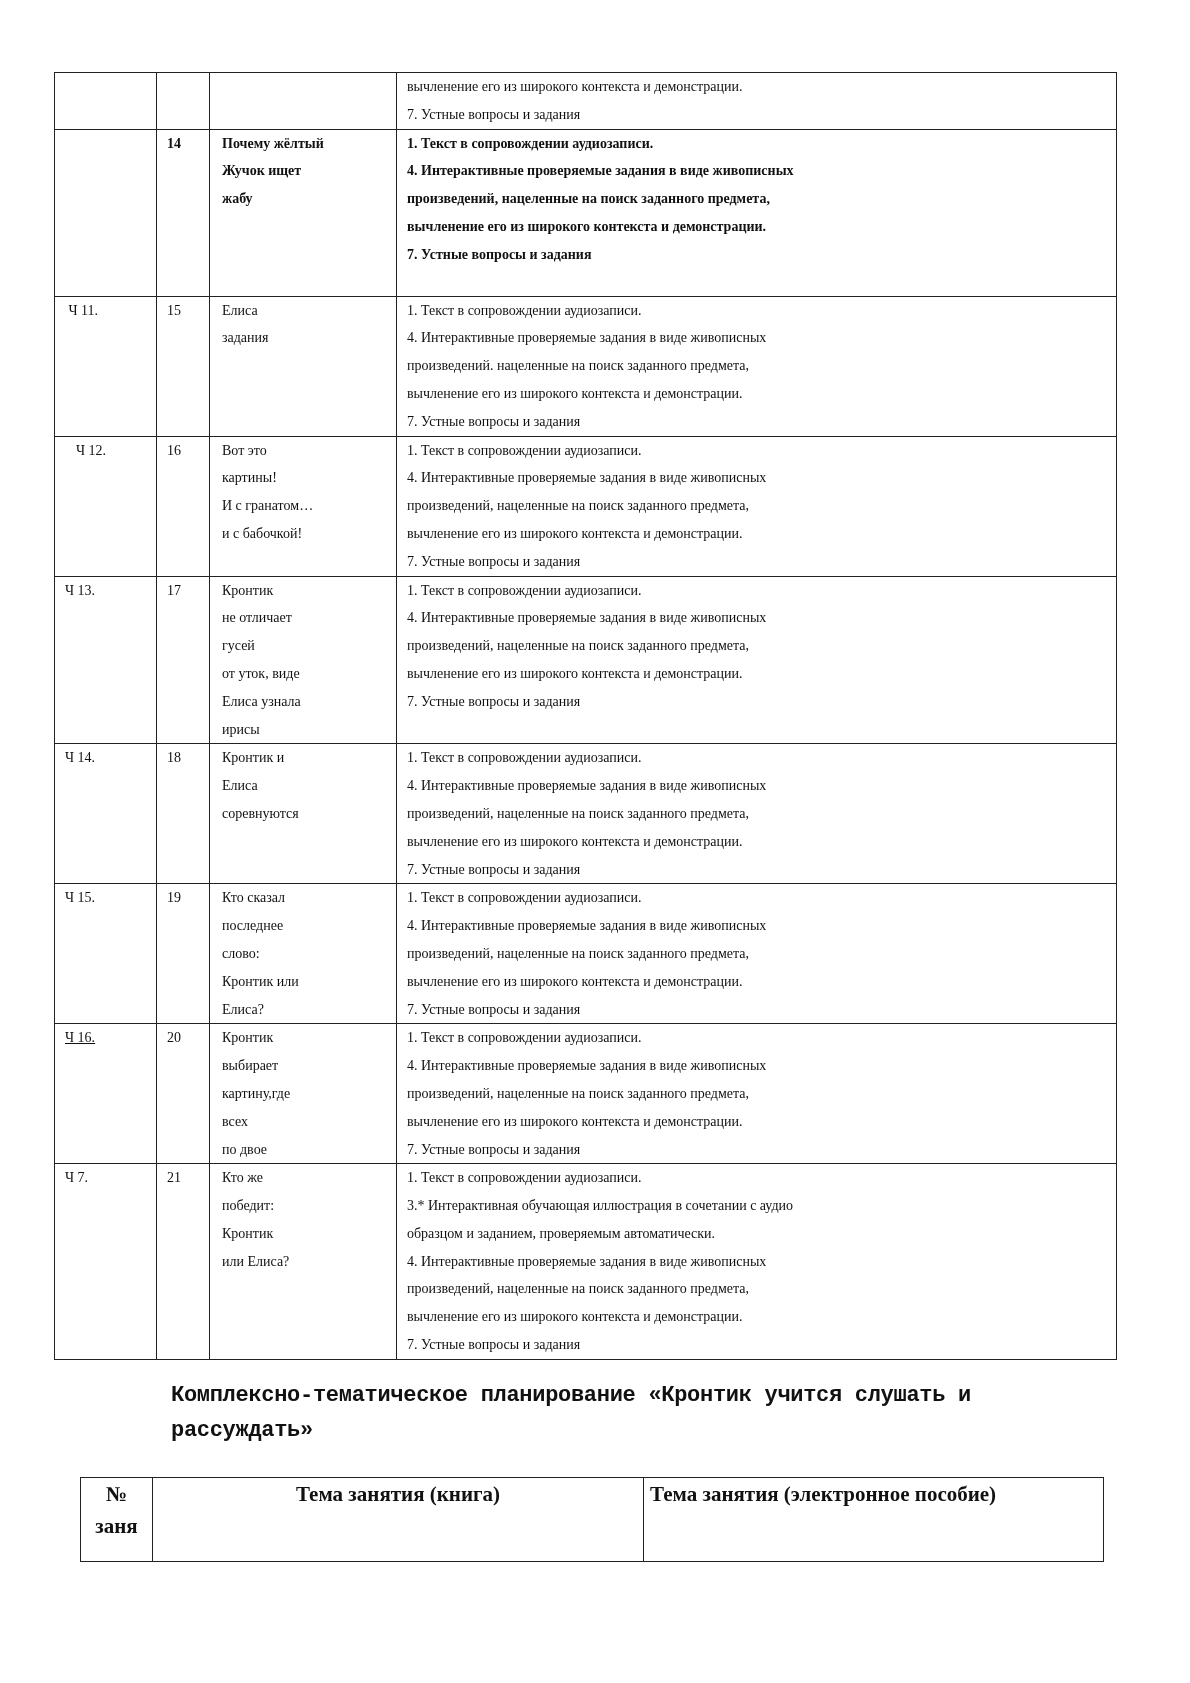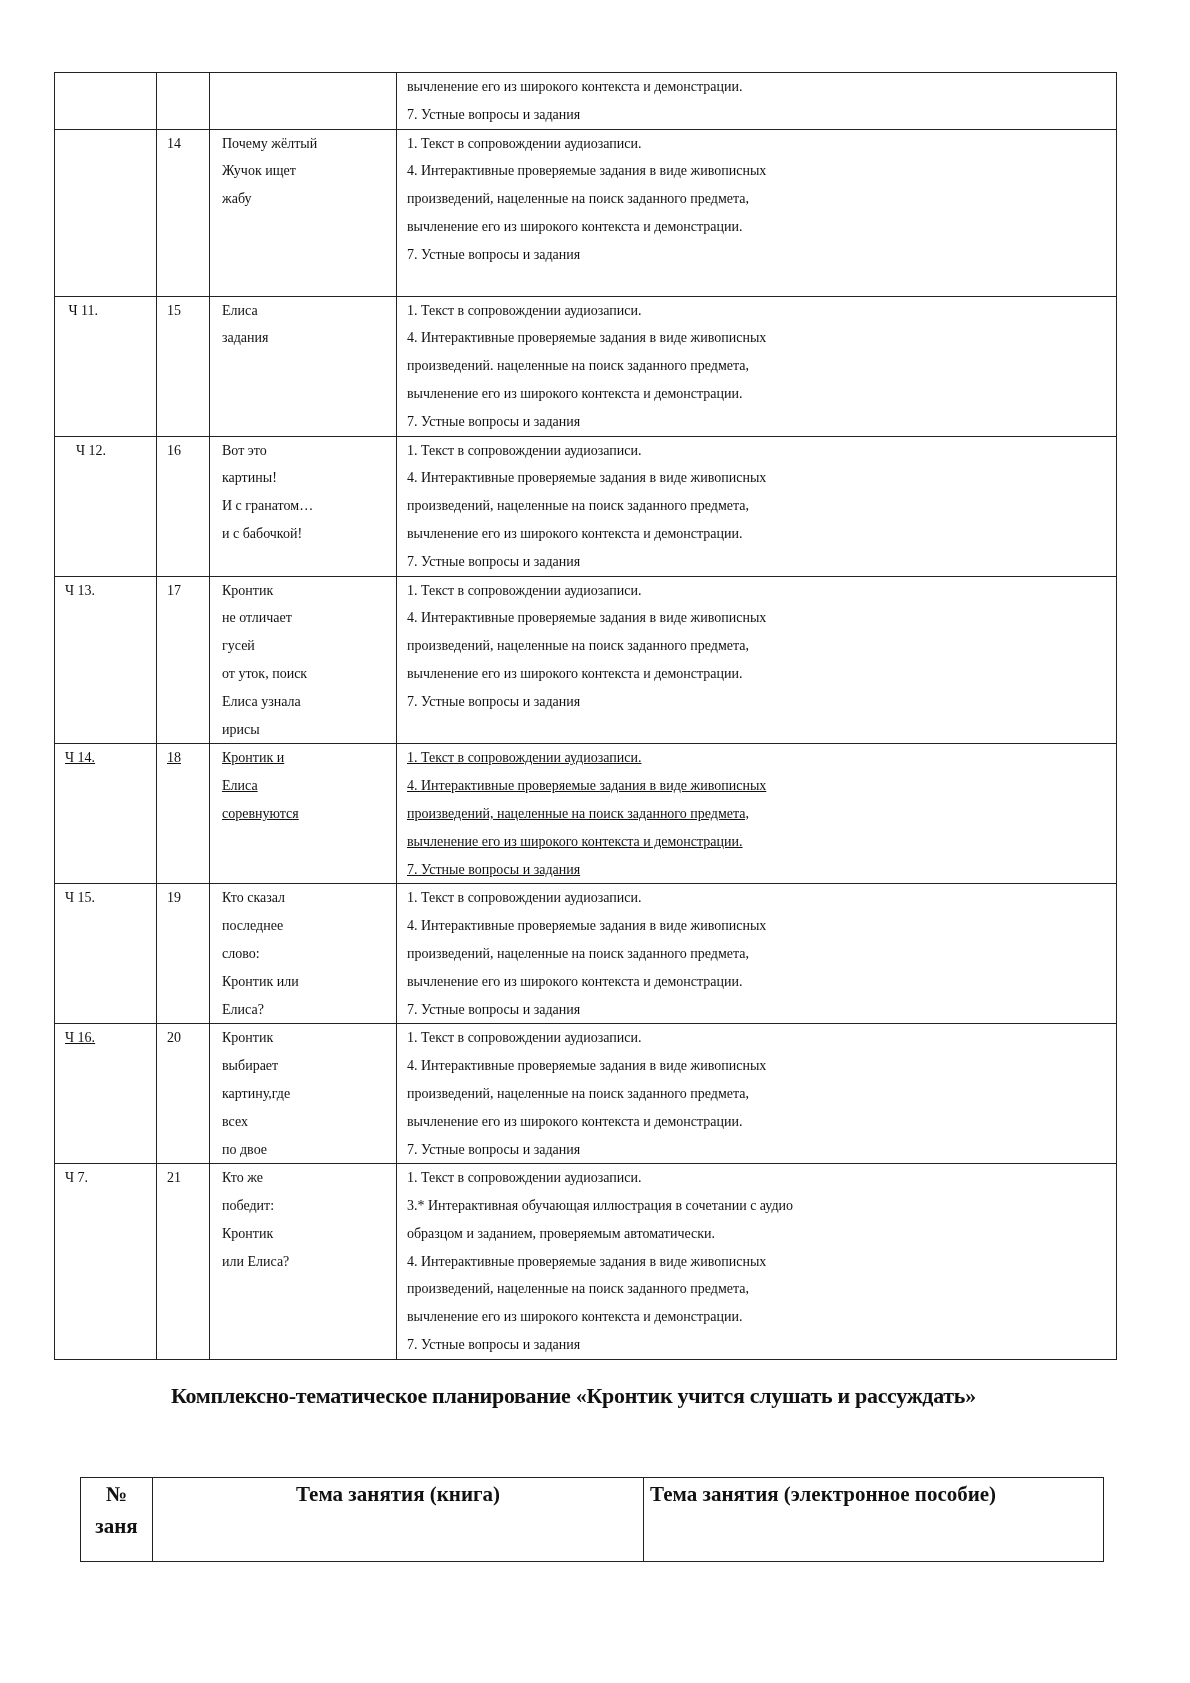--- a/index.html
+++ b/index.html
@@ -8,21 +8,21 @@
   .t1 { position: absolute; left: 54px; top: 72px; width: 1062px;
         border-collapse: collapse; table-layout: fixed; font-size: 14px; line-height: 27.8px; }
   .t1 td { border: 1.3px solid #222; vertical-align: top; padding: 0 0 0 10px; overflow: hidden; }
   .t1 col.c1 { width: 102px; } .t1 col.c2 { width: 53px; }
   .t1 col.c3 { width: 187px; } .t1 col.c4 { width: 720px; }
   .t1 td.num { padding-left: 10px; }
   .t1 td.lesson { padding-left: 12px; }
   .t1 td.row-top-empty { border-top: none; }
   .line { display: block; white-space: nowrap; }
   .heading { position: absolute; left: 171px; top: 1378px; width: 880px;
-             font-family: Liberation Serif, serif;
+             font-family: Liberation Mono, monospace;
              font-weight: bold; font-size: 22px; line-height: 35px; letter-spacing: -0.3px; }
   .t2 { position: absolute; left: 80px; top: 1477px; width: 1023px; height: 85px;
         border-collapse: collapse; table-layout: fixed; font-size: 21px; line-height: 32px;
         font-weight: bold; }
   .t2 td { border: 1.3px solid #222; vertical-align: top; padding: 0 6px; }
   .t2 col.h1 { width: 72px; } .t2 col.h2 { width: 491px; } .t2 col.h3 { width: 460px; }
   .center { text-align: center; }
 </style>
 </head>
 <body>
@@ -39,21 +39,21 @@
         <td>
           <span class="line" style="white-space: pre;"></span>
         </td>
         <td class="num"></td>
         <td class="lesson"></td>
         <td>
           <span class="line">вычленение его из широкого контекста и демонстрации.</span>
           <span class="line">7. Устные вопросы и задания</span>
         </td>
       </tr>
-      <tr style="height: 167px;">
+      <tr style="height: 167px; font-weight: bold;">
         <td class="row-top-empty">
           <span class="line" style="white-space: pre;"></span>
         </td>
         <td class="num">14</td>
         <td class="lesson">
           <span class="line">Почему жёлтый</span>
           <span class="line">Жучок ищет</span>
           <span class="line">жабу</span>
         </td>
         <td>
@@ -102,33 +102,33 @@
       </tr>
       <tr style="height: 166px; margin-top: 27px;">
         <td>
           <span class="line" style="white-space: pre;">Ч 13.</span>
         </td>
         <td class="num">17</td>
         <td class="lesson">
           <span class="line">Кронтик</span>
           <span class="line">не отличает</span>
           <span class="line">гусей</span>
-          <span class="line">от уток, поиск</span>
+          <span class="line">от уток, виде</span>
           <span class="line">Елиса узнала</span>
           <span class="line">ирисы</span>
         </td>
         <td>
           <span class="line">1. Текст в сопровождении аудиозаписи.</span>
           <span class="line">4. Интерактивные проверяемые задания в виде живописных</span>
           <span class="line">произведений, нацеленные на поиск заданного предмета,</span>
           <span class="line">вычленение его из широкого контекста и демонстрации.</span>
           <span class="line">7. Устные вопросы и задания</span>
         </td>
       </tr>
-      <tr style="height: 138px; text-decoration: underline;">
+      <tr style="height: 138px;">
         <td>
           <span class="line" style="white-space: pre;">Ч 14.</span>
         </td>
         <td class="num">18</td>
         <td class="lesson">
           <span class="line">Кронтик и</span>
           <span class="line">Елиса</span>
           <span class="line">соревнуются</span>
         </td>
         <td>

